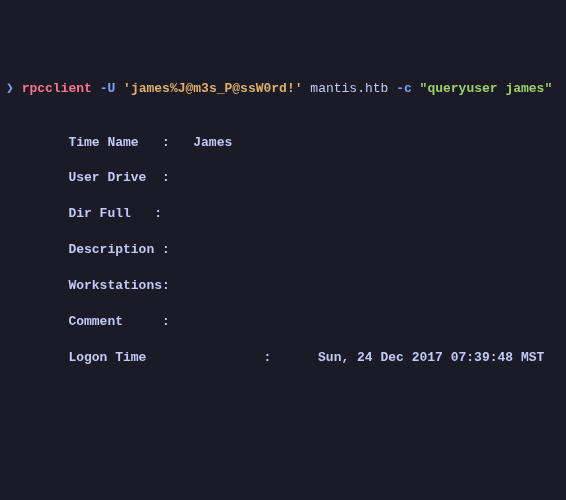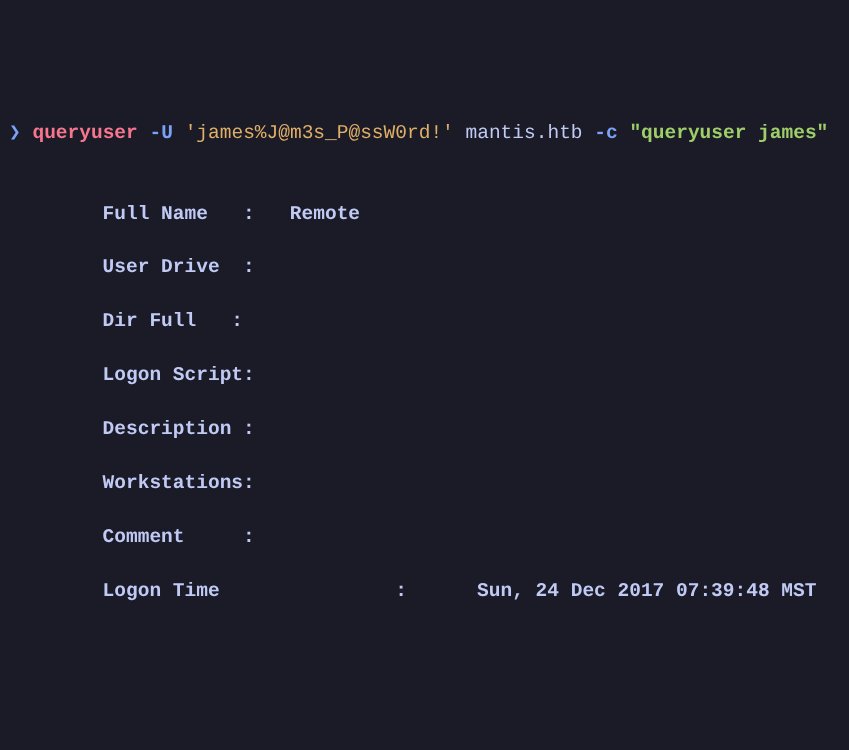--- a/index.html
+++ b/index.html
@@ -11,37 +11,36 @@
       line-height: 1.38;
       padding: 8px 6px;
       white-space: pre;
       width: 566px;
       height: 500px;
       overflow: hidden;
     }
     .prompt-arrow { color: #7aa2f7; font-weight: bold; }
     .cmd { color: #f7768e; font-weight: bold; }
     .flag { color: #7aa2f7; font-weight: bold; }
-    .str { color: #e0af68; font-weight: normal; }
+    .str { color: #e0af68; font-weight: bold; }
     .host { color: #c0caf5; font-weight: normal; }
     .query { color: #9ece6a; font-weight: bold; }
     .out { color: #c0caf5; font-weight: bold; }
     .cmdline { font-weight: bold; }
   </style>
 </head>
 <body>
 
 
 
-<div class="cmdline"><span class="prompt-arrow">❯</span> <span class="cmd">queryuser</span> <span class="flag">-U</span> <span class="str">'james%J@m3s_P@ssW0rd!'</span> <span class="host">mantis.htb</span> <span class="flag">-c</span> <span class="query">"queryuser james"</span></div>
+<div class="cmdline"><span class="prompt-arrow">❯</span> <span class="cmd">rpcclient</span> <span class="flag">-U</span> <span class="str">'james%J@m3s_P@ssW0rd!'</span> <span class="host">mantis.htb</span> <span class="flag">-c</span> <span class="query">"queryuser james"</span></div>
 <div class="out">
-<div>        Full Name   :   Remote</div>
+<div>        Time Name   :   James</div>
 <div>        User Drive  :</div>
 <div>        Dir Full   :</div>
-<div>        Logon Script:</div>
 <div>        Description :</div>
 <div>        Workstations:</div>
 <div>        Comment     :</div>
 <div>        Logon Time               :      Sun, 24 Dec 2017 07:39:48 MST</div>
 
 
 
 
 
 

